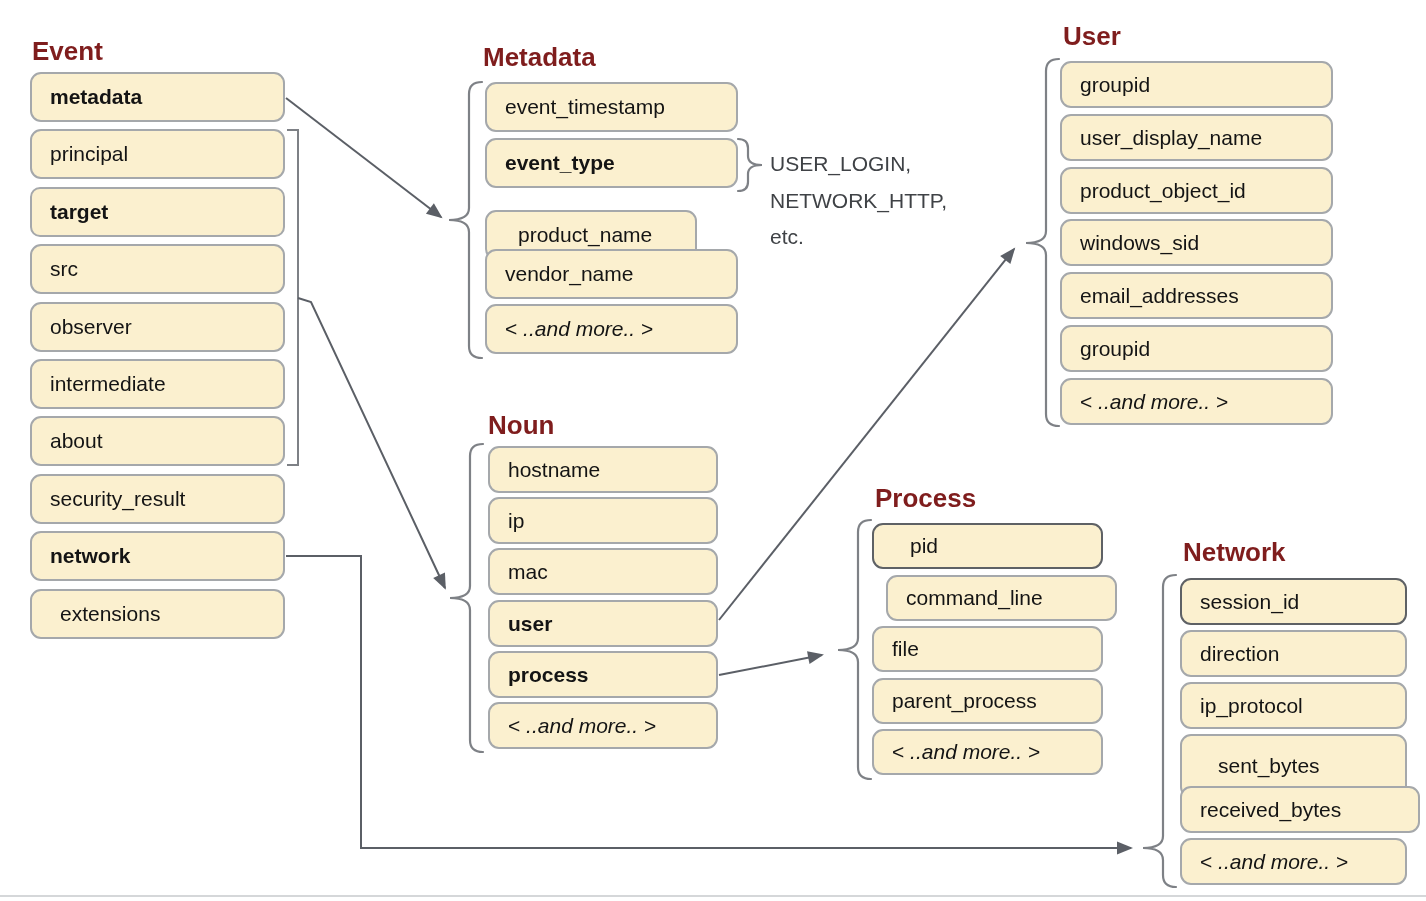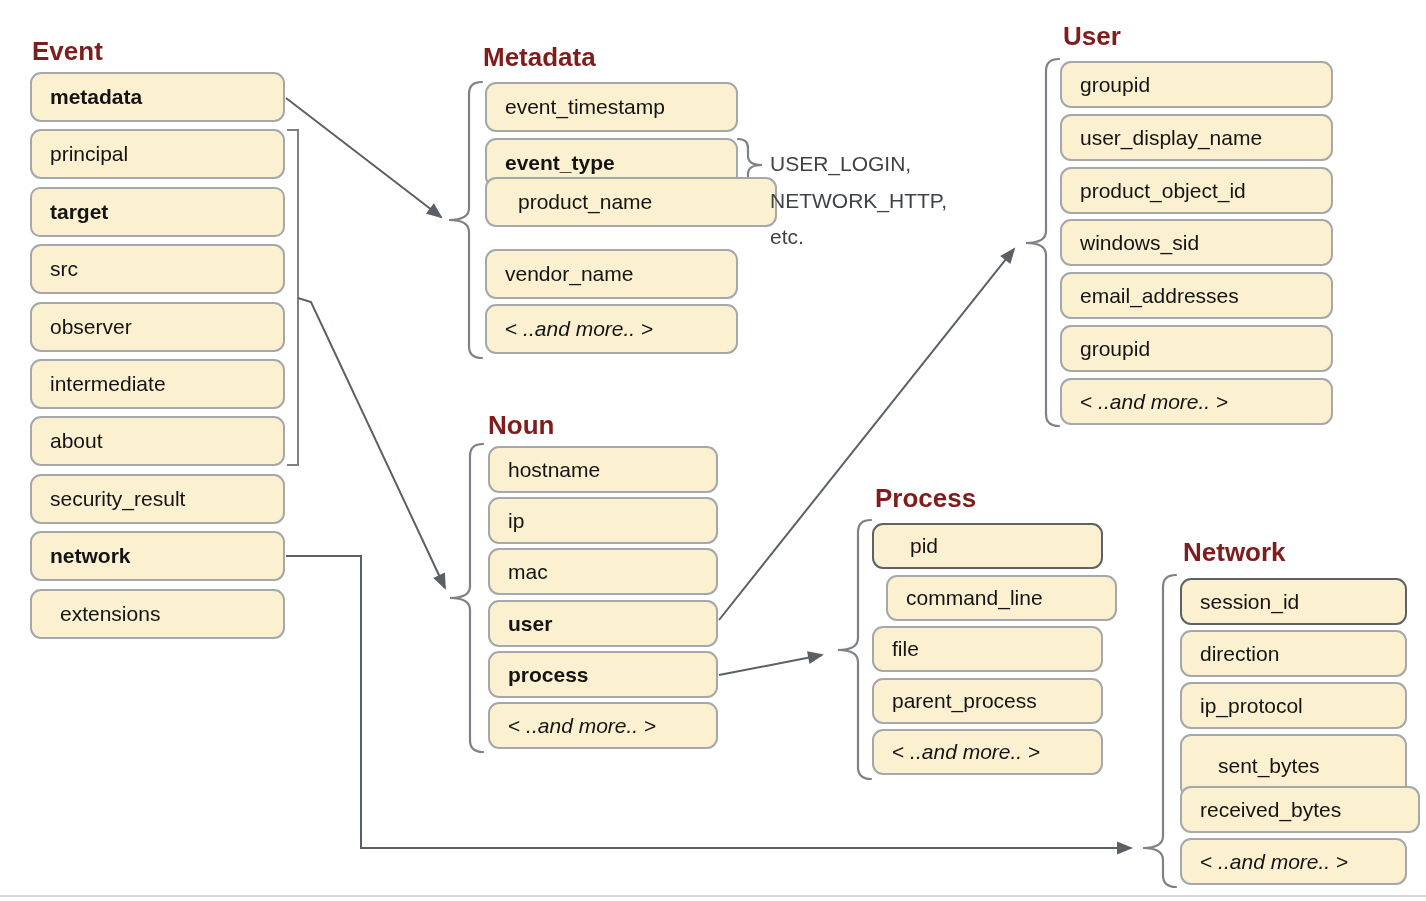--- a/index.html
+++ b/index.html
@@ -118,21 +118,21 @@
         <span>extensions</span>
       </div>
     </div>
   <div>
       <div class="box" style="left: 485px; top: 82px; width: 253px; height: 50px;">
         <span>event_timestamp</span>
       </div>
       <div class="box bold" style="left: 485px; top: 138px; width: 253px; height: 50px;">
         <span>event_type</span>
       </div>
-      <div class="box" style="left: 485px; top: 177px; width: 292px; height: 50px; padding-left: 31px;">
+      <div class="box" style="left: 485px; top: 210px; width: 212px; height: 50px; padding-left: 31px;">
         <span>product_name</span>
       </div>
       <div class="box" style="left: 485px; top: 249px; width: 253px; height: 50px;">
         <span>vendor_name</span>
       </div>
       <div class="box" style="left: 485px; top: 304px; width: 253px; height: 50px;">
         <span>&lt; <i>..and more..</i> &gt;</span>
       </div>
     </div>
   <div>

